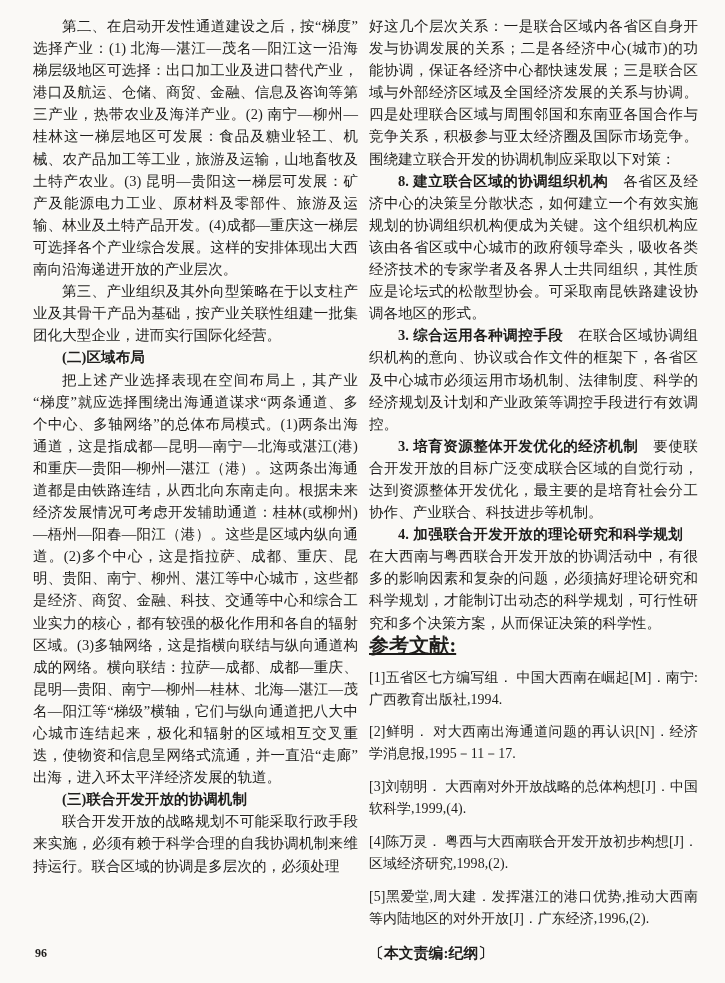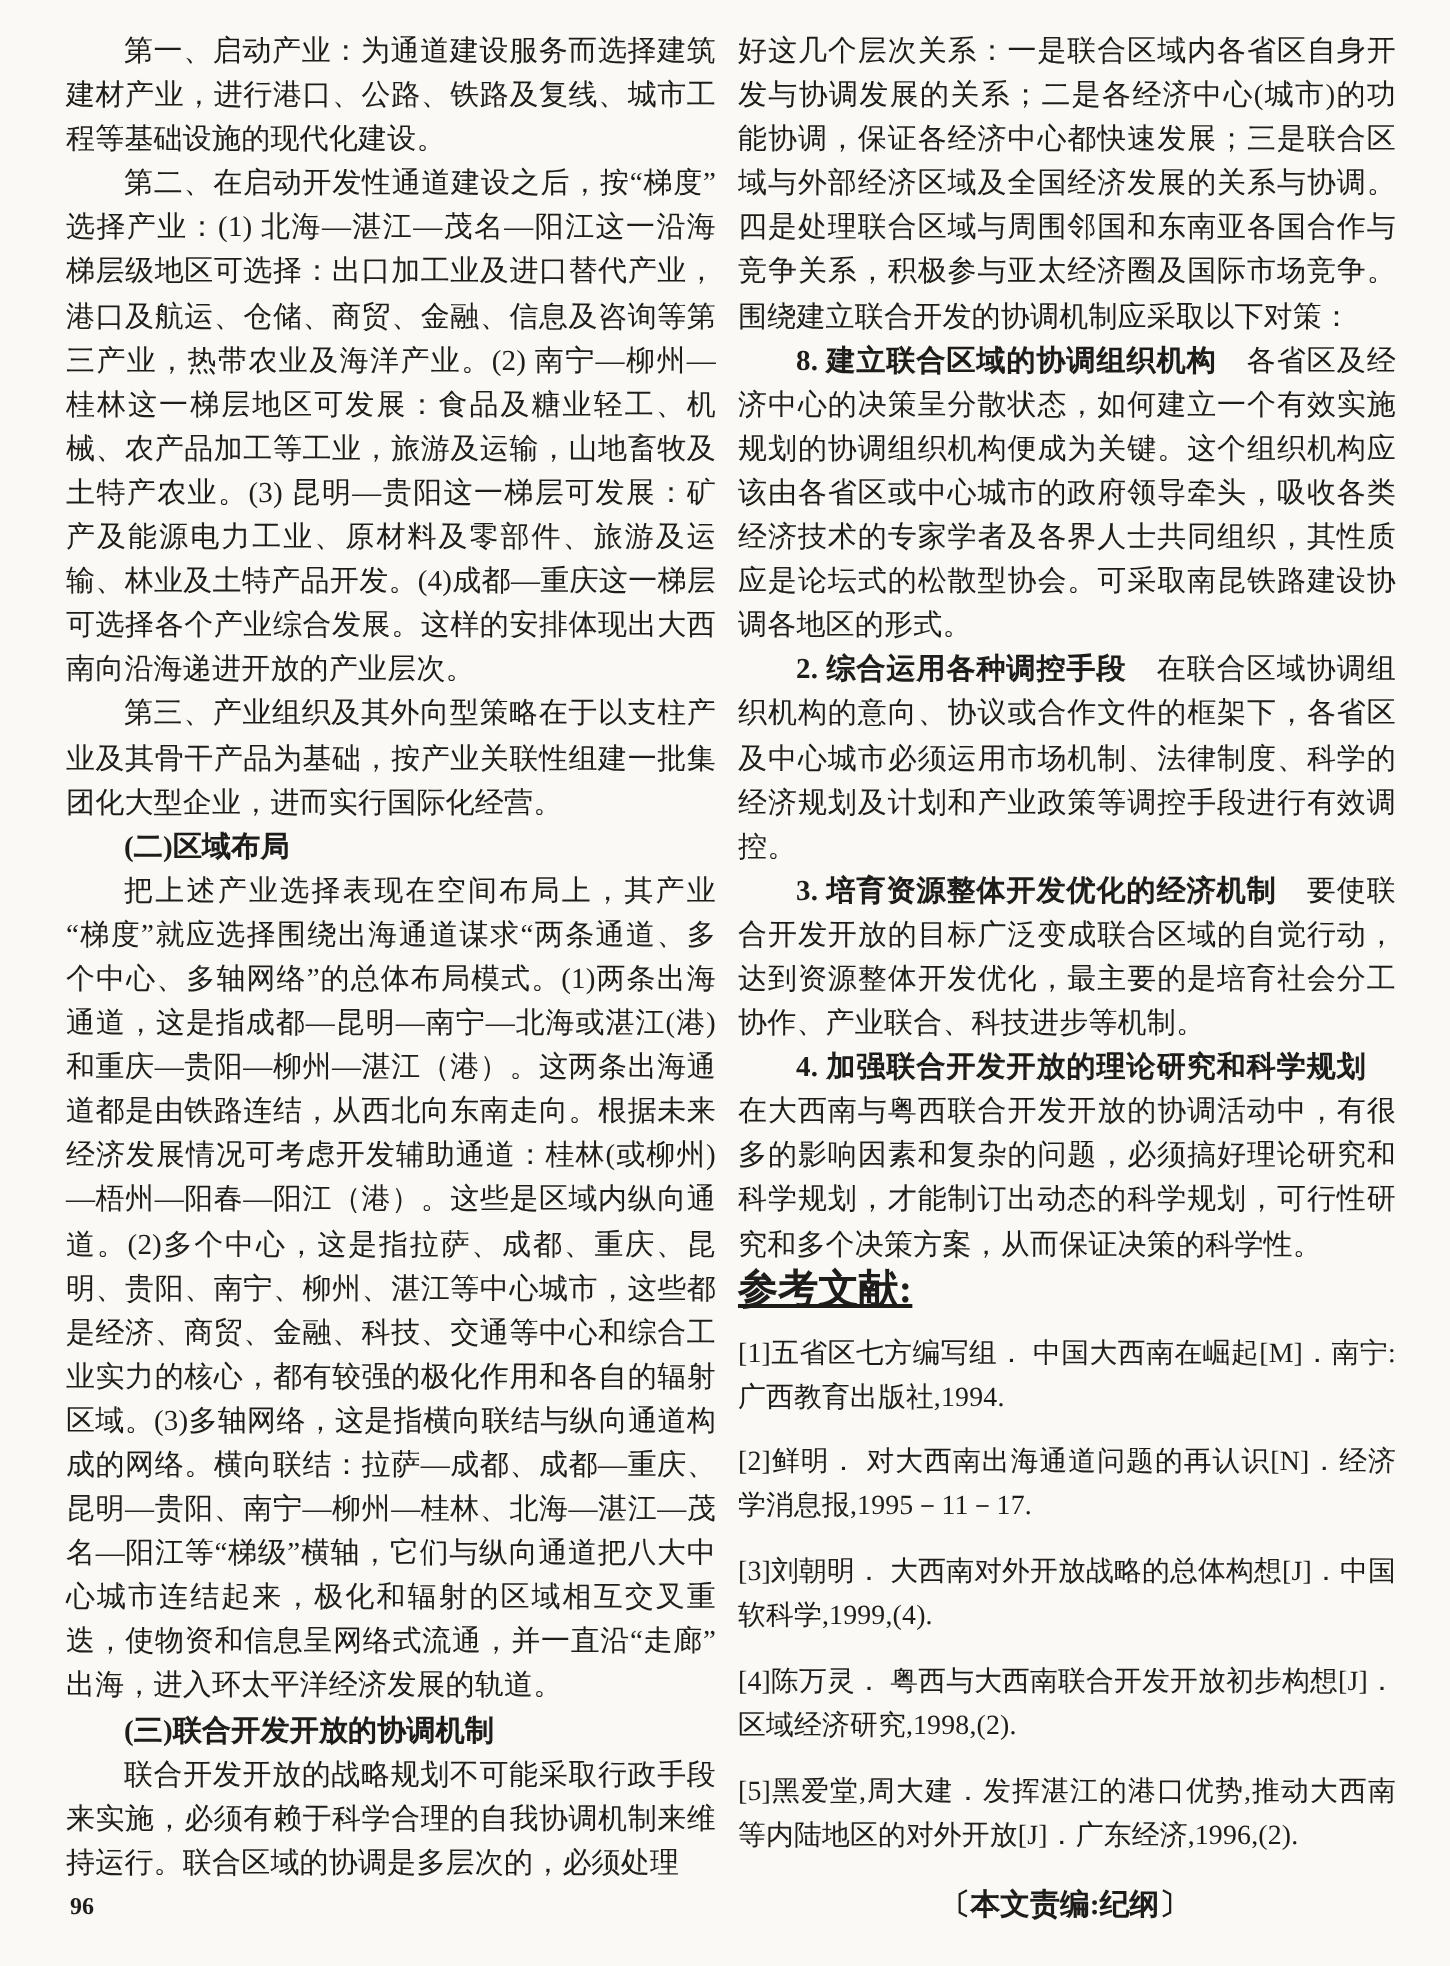--- a/index.html
+++ b/index.html
@@ -44,56 +44,55 @@
     text-indent: 0;
     text-decoration: underline;
   }
   .ref {
     font-size: 13.9px;
     line-height: 21.9px;
     text-indent: 0;
     margin-top: 11px;
   }
   .editor-note {
-    text-align: center;
+    text-align: left;
     font-weight: bold;
     margin-top: 12px;
     padding-right: 2px;
     font-size: 14.8px;
   }
   .page-number {
     position: absolute;
     left: 35px;
     top: 946px;
     font-weight: bold;
     font-size: 12px;
     font-family: "Liberation Serif", "DejaVu Serif", serif;
   }
 </style>
 </head>
 <body>
 
 <div class="page">
 
   <div class="col col-left">
-    <p class="indent">第一、启动产业：为通道建设服务而选择建筑建材产业，进行港口、公路、铁路及复线、城市工程等基础设施的现代化建设。</p>
     <p class="indent">第二、在启动开发性通道建设之后，按“梯度”选择产业：(1) 北海—湛江—茂名—阳江这一沿海梯层级地区可选择：出口加工业及进口替代产业，港口及航运、仓储、商贸、金融、信息及咨询等第三产业，热带农业及海洋产业。(2) 南宁—柳州—桂林这一梯层地区可发展：食品及糖业轻工、机械、农产品加工等工业，旅游及运输，山地畜牧及土特产农业。(3) 昆明—贵阳这一梯层可发展：矿产及能源电力工业、原材料及零部件、旅游及运输、林业及土特产品开发。(4)成都—重庆这一梯层可选择各个产业综合发展。这样的安排体现出大西南向沿海递进开放的产业层次。</p>
     <p class="indent">第三、产业组织及其外向型策略在于以支柱产业及其骨干产品为基础，按产业关联性组建一批集团化大型企业，进而实行国际化经营。</p>
     <p class="heading">(二)区域布局</p>
     <p class="indent">把上述产业选择表现在空间布局上，其产业“梯度”就应选择围绕出海通道谋求“两条通道、多个中心、多轴网络”的总体布局模式。(1)两条出海通道，这是指成都—昆明—南宁—北海或湛江(港)和重庆—贵阳—柳州—湛江（港）。这两条出海通道都是由铁路连结，从西北向东南走向。根据未来经济发展情况可考虑开发辅助通道：桂林(或柳州)—梧州—阳春—阳江（港）。这些是区域内纵向通道。(2)多个中心，这是指拉萨、成都、重庆、昆明、贵阳、南宁、柳州、湛江等中心城市，这些都是经济、商贸、金融、科技、交通等中心和综合工业实力的核心，都有较强的极化作用和各自的辐射区域。(3)多轴网络，这是指横向联结与纵向通道构成的网络。横向联结：拉萨—成都、成都—重庆、昆明—贵阳、南宁—柳州—桂林、北海—湛江—茂名—阳江等“梯级”横轴，它们与纵向通道把八大中心城市连结起来，极化和辐射的区域相互交叉重迭，使物资和信息呈网络式流通，并一直沿“走廊”出海，进入环太平洋经济发展的轨道。</p>
     <p class="heading">(三)联合开发开放的协调机制</p>
     <p class="indent">联合开发开放的战略规划不可能采取行政手段来实施，必须有赖于科学合理的自我协调机制来维持运行。联合区域的协调是多层次的，必须处理</p>
   </div>
 
   <div class="col col-right">
     <p class="noindent">好这几个层次关系：一是联合区域内各省区自身开发与协调发展的关系；二是各经济中心(城市)的功能协调，保证各经济中心都快速发展；三是联合区域与外部经济区域及全国经济发展的关系与协调。四是处理联合区域与周围邻国和东南亚各国合作与竞争关系，积极参与亚太经济圈及国际市场竞争。围绕建立联合开发的协调机制应采取以下对策：</p>
 
     <p class="indent"><span class="item-lead">8. 建立联合区域的协调组织机构</span><span>　各省区及经济中心的决策呈分散状态，如何建立一个有效实施规划的协调组织机构便成为关键。这个组织机构应该由各省区或中心城市的政府领导牵头，吸收各类经济技术的专家学者及各界人士共同组织，其性质应是论坛式的松散型协会。可采取南昆铁路建设协调各地区的形式。</span></p>
 
-    <p class="indent"><span class="item-lead">2. 综合运用各种调控手段</span><span>　在联合区域协调组织机构的意向、协议或合作文件的框架下，各省区及中心城市必须运用市场机制、法律制度、科学的经济规划及计划和产业政策等调控手段进行有效调控。</span></p>
+    <p class="indent"><span class="item-lead">3. 综合运用各种调控手段</span><span>　在联合区域协调组织机构的意向、协议或合作文件的框架下，各省区及中心城市必须运用市场机制、法律制度、科学的经济规划及计划和产业政策等调控手段进行有效调控。</span></p>
 
     <p class="indent"><span class="item-lead">3. 培育资源整体开发优化的经济机制</span><span>　要使联合开发开放的目标广泛变成联合区域的自觉行动，达到资源整体开发优化，最主要的是培育社会分工协作、产业联合、科技进步等机制。</span></p>
 
     <p class="indent"><span class="item-lead">4. 加强联合开发开放的理论研究和科学规划</span><span>　在大西南与粤西联合开发开放的协调活动中，有很多的影响因素和复杂的问题，必须搞好理论研究和科学规划，才能制订出动态的科学规划，可行性研究和多个决策方案，从而保证决策的科学性。</span></p>
 
     <p class="ref-heading">参考文献:</p>
     <p class="ref">[1]五省区七方编写组． 中国大西南在崛起[M]．南宁:广西教育出版社,1994.</p>
     <p class="ref">[2]鲜明． 对大西南出海通道问题的再认识[N]．经济学消息报,1995－11－17.</p>
     <p class="ref">[3]刘朝明． 大西南对外开放战略的总体构想[J]．中国软科学,1999,(4).</p>
     <p class="ref">[4]陈万灵． 粤西与大西南联合开发开放初步构想[J]．区域经济研究,1998,(2).</p>

